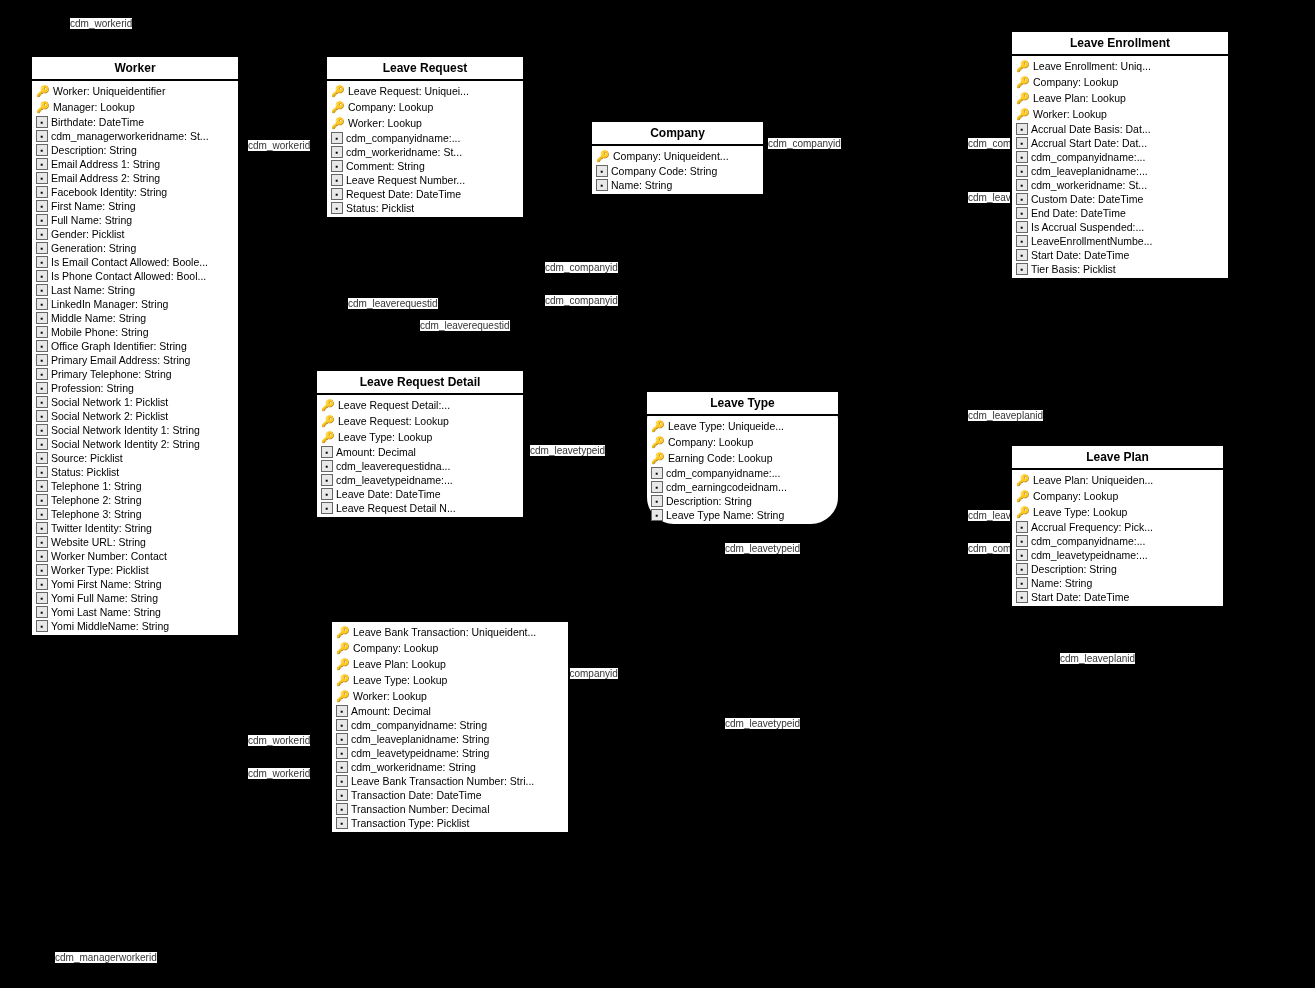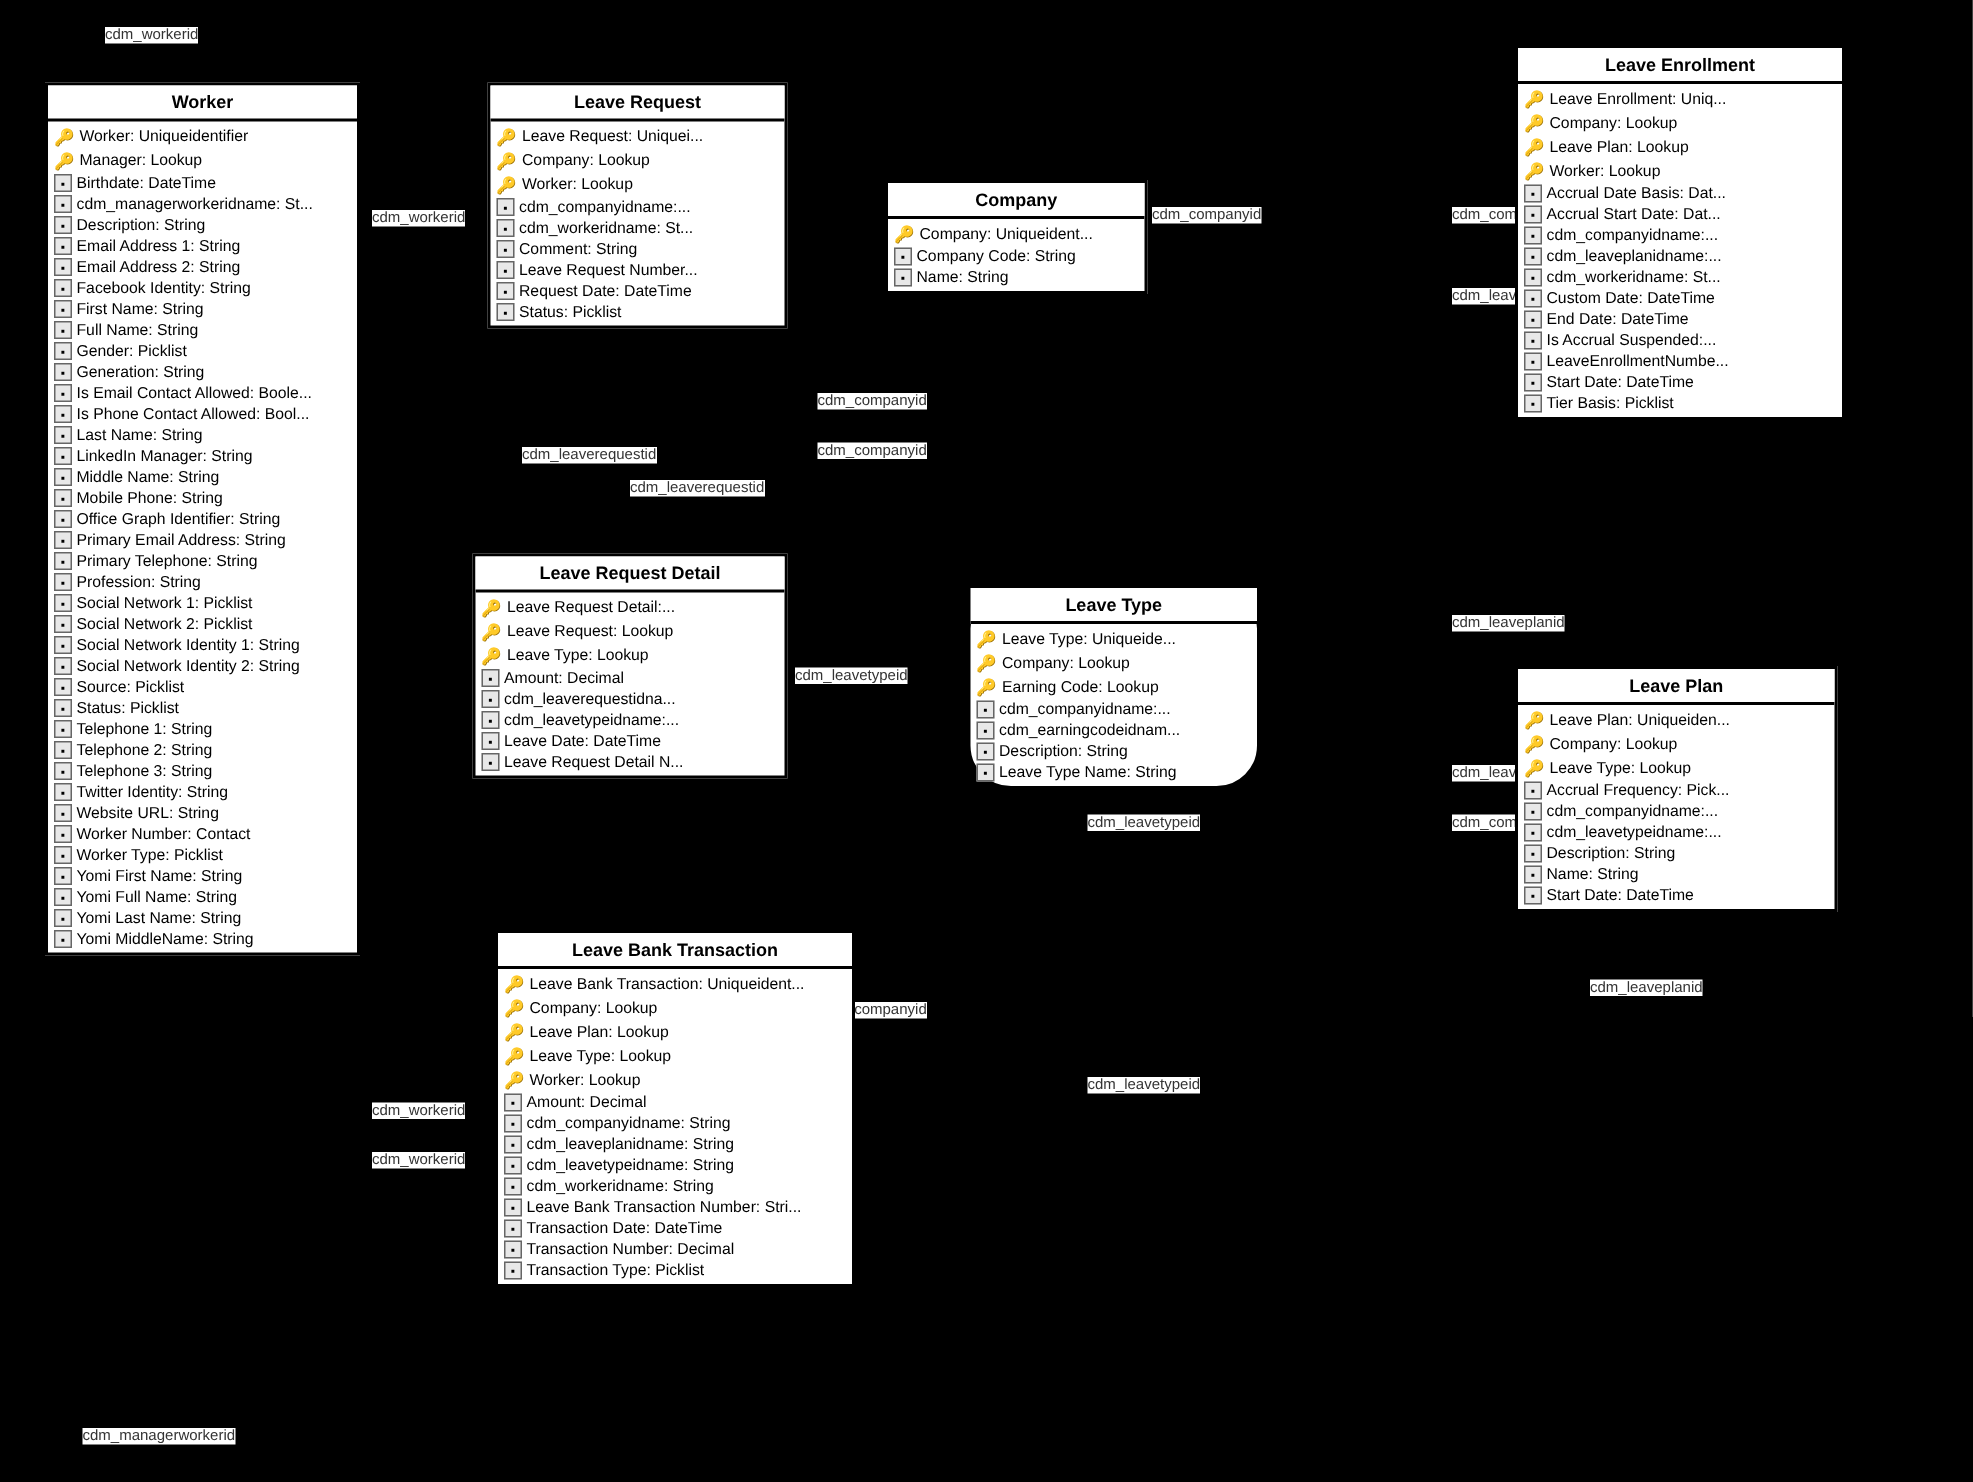--- a/index.html
+++ b/index.html
@@ -585,21 +585,20 @@
           <span>Name: String</span>
         </div>
       <div class="entity-row">
           <span class="icon-field">▪</span>
           <span>Start Date: DateTime</span>
         </div>
     </div>
   </div>
 
   <div class="entity-box" style="left:330px;top:620px;width:240px;">
-    <div class="entity-header">Leave Bank Transaction</div>
     <div class="entity-body">
       <div class="entity-row">
           <span class="icon icon-key-gold">🔑</span>
           <span>Leave Bank Transaction: Uniqueident...</span>
         </div>
       <div class="entity-row">
           <span class="icon icon-key-gray" style="color:#888">🔑</span>
           <span>Company: Lookup</span>
         </div>
       <div class="entity-row">

